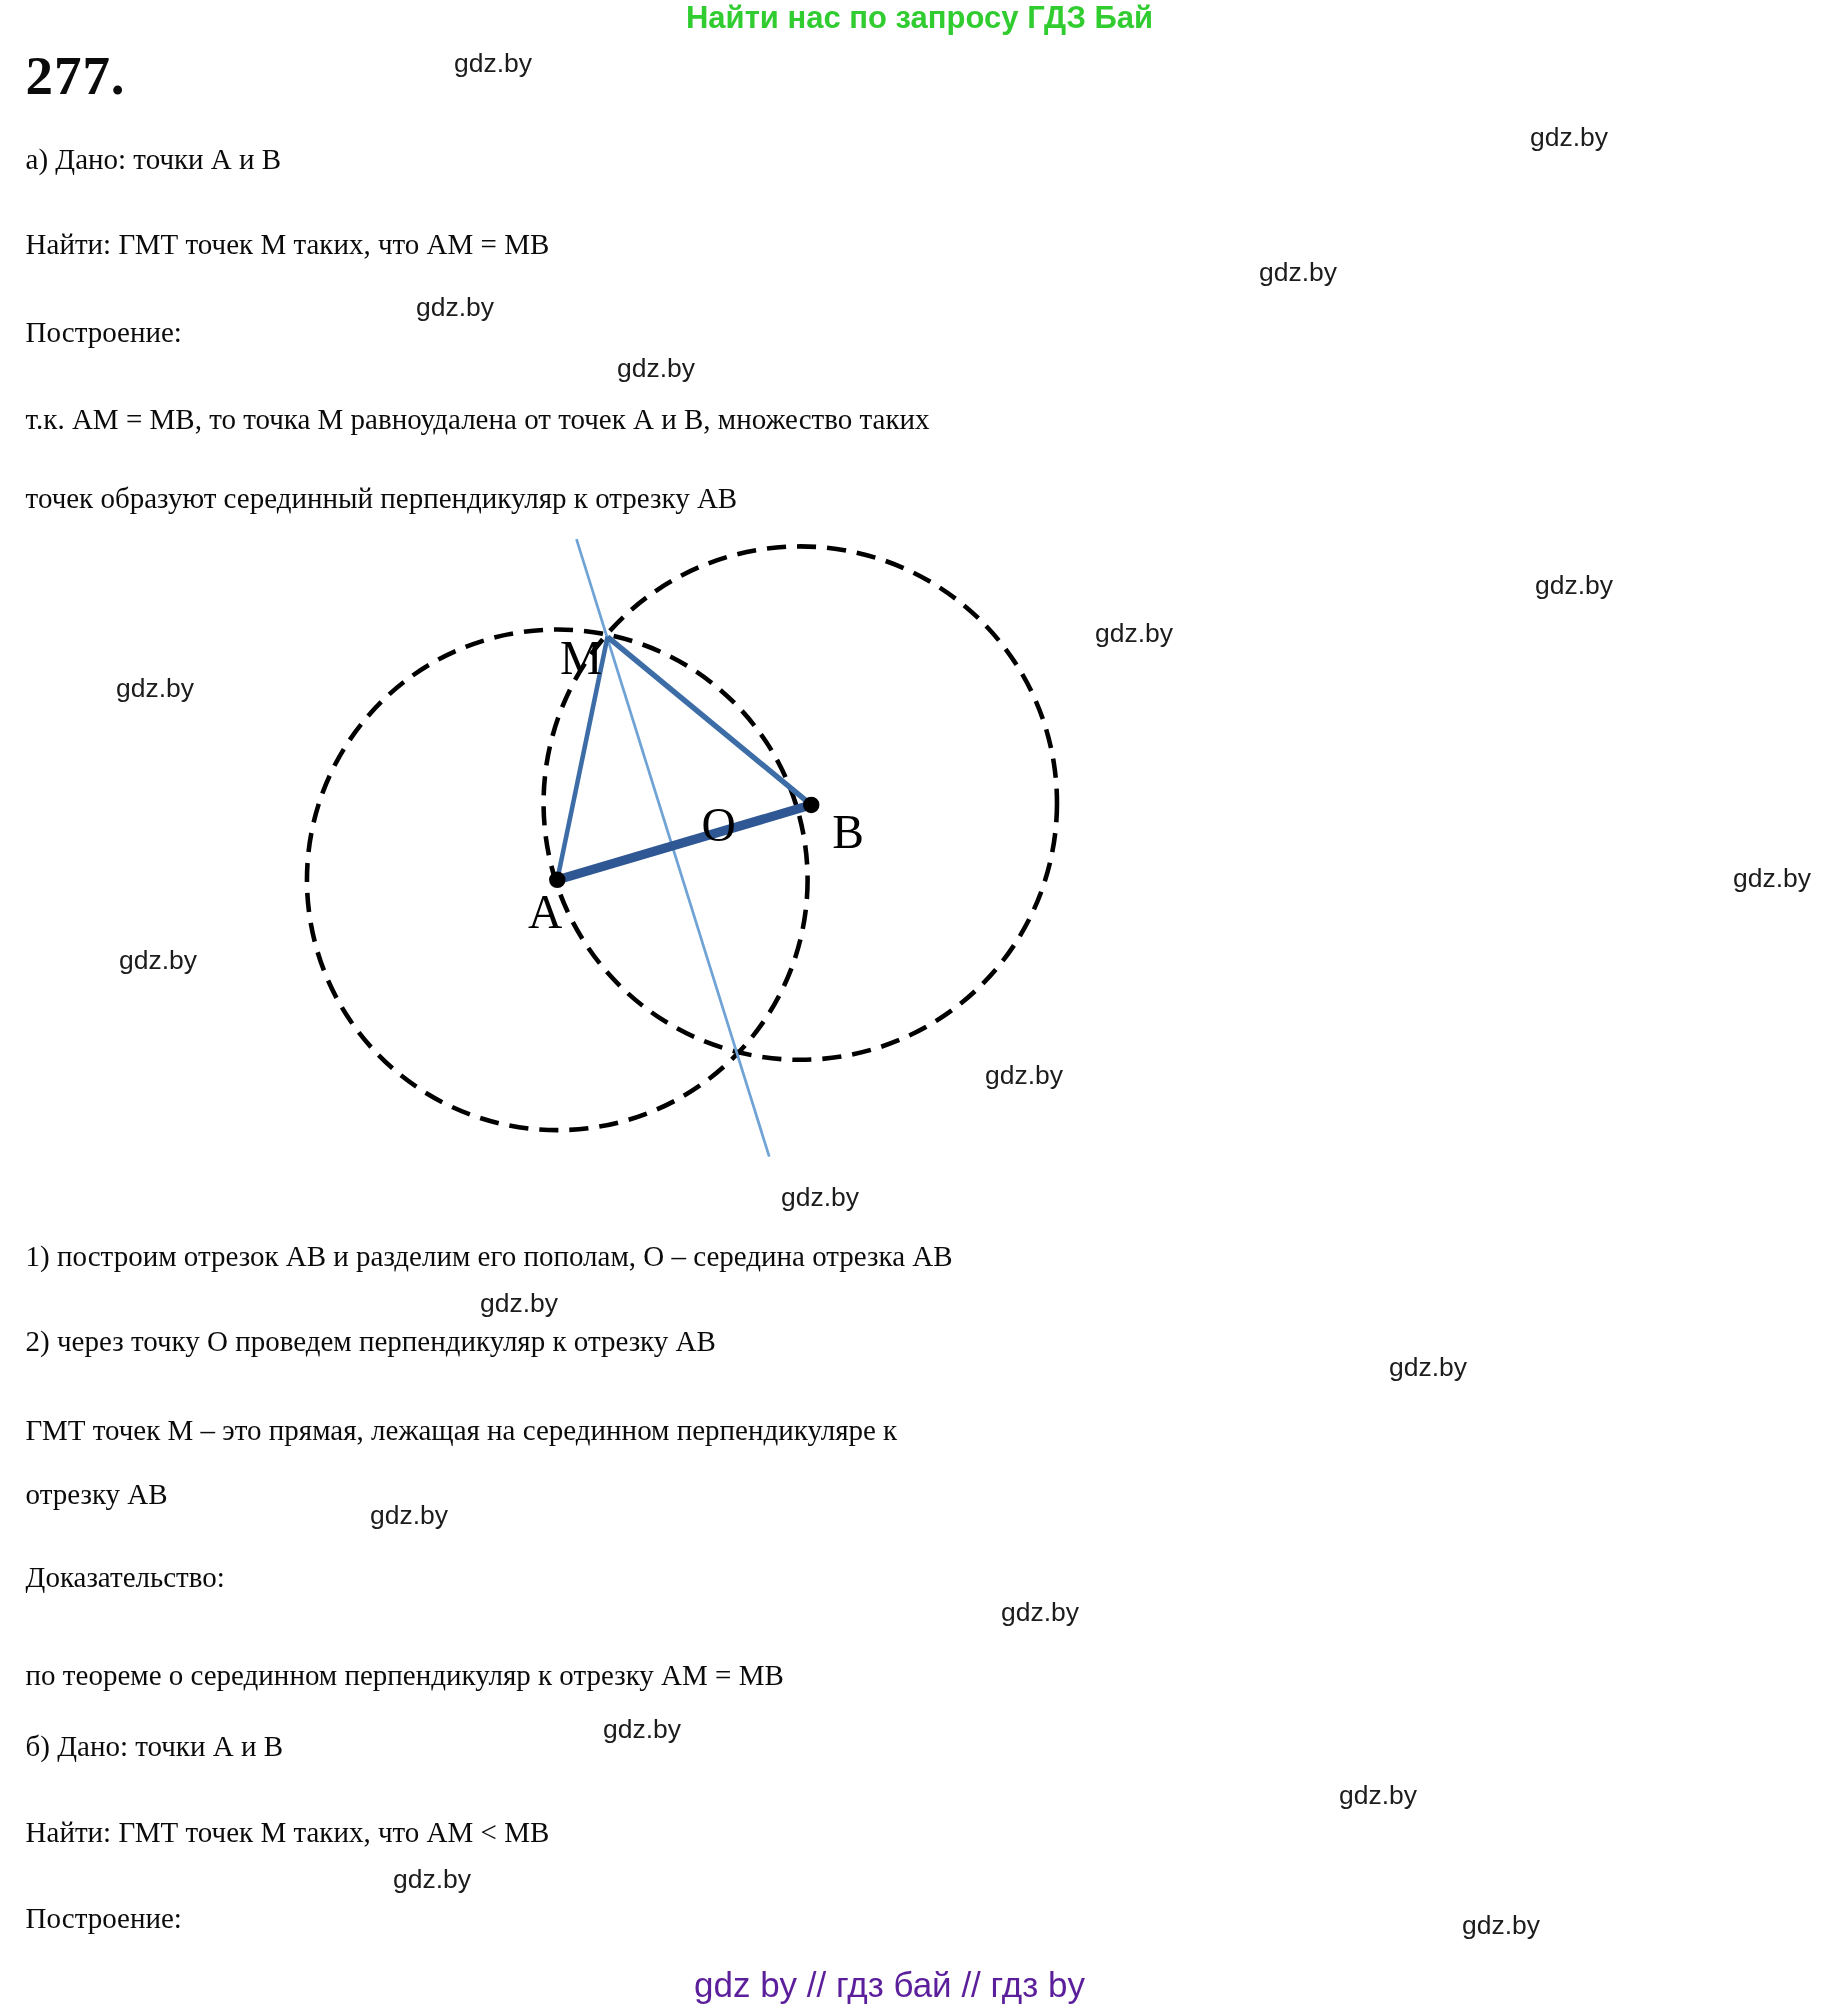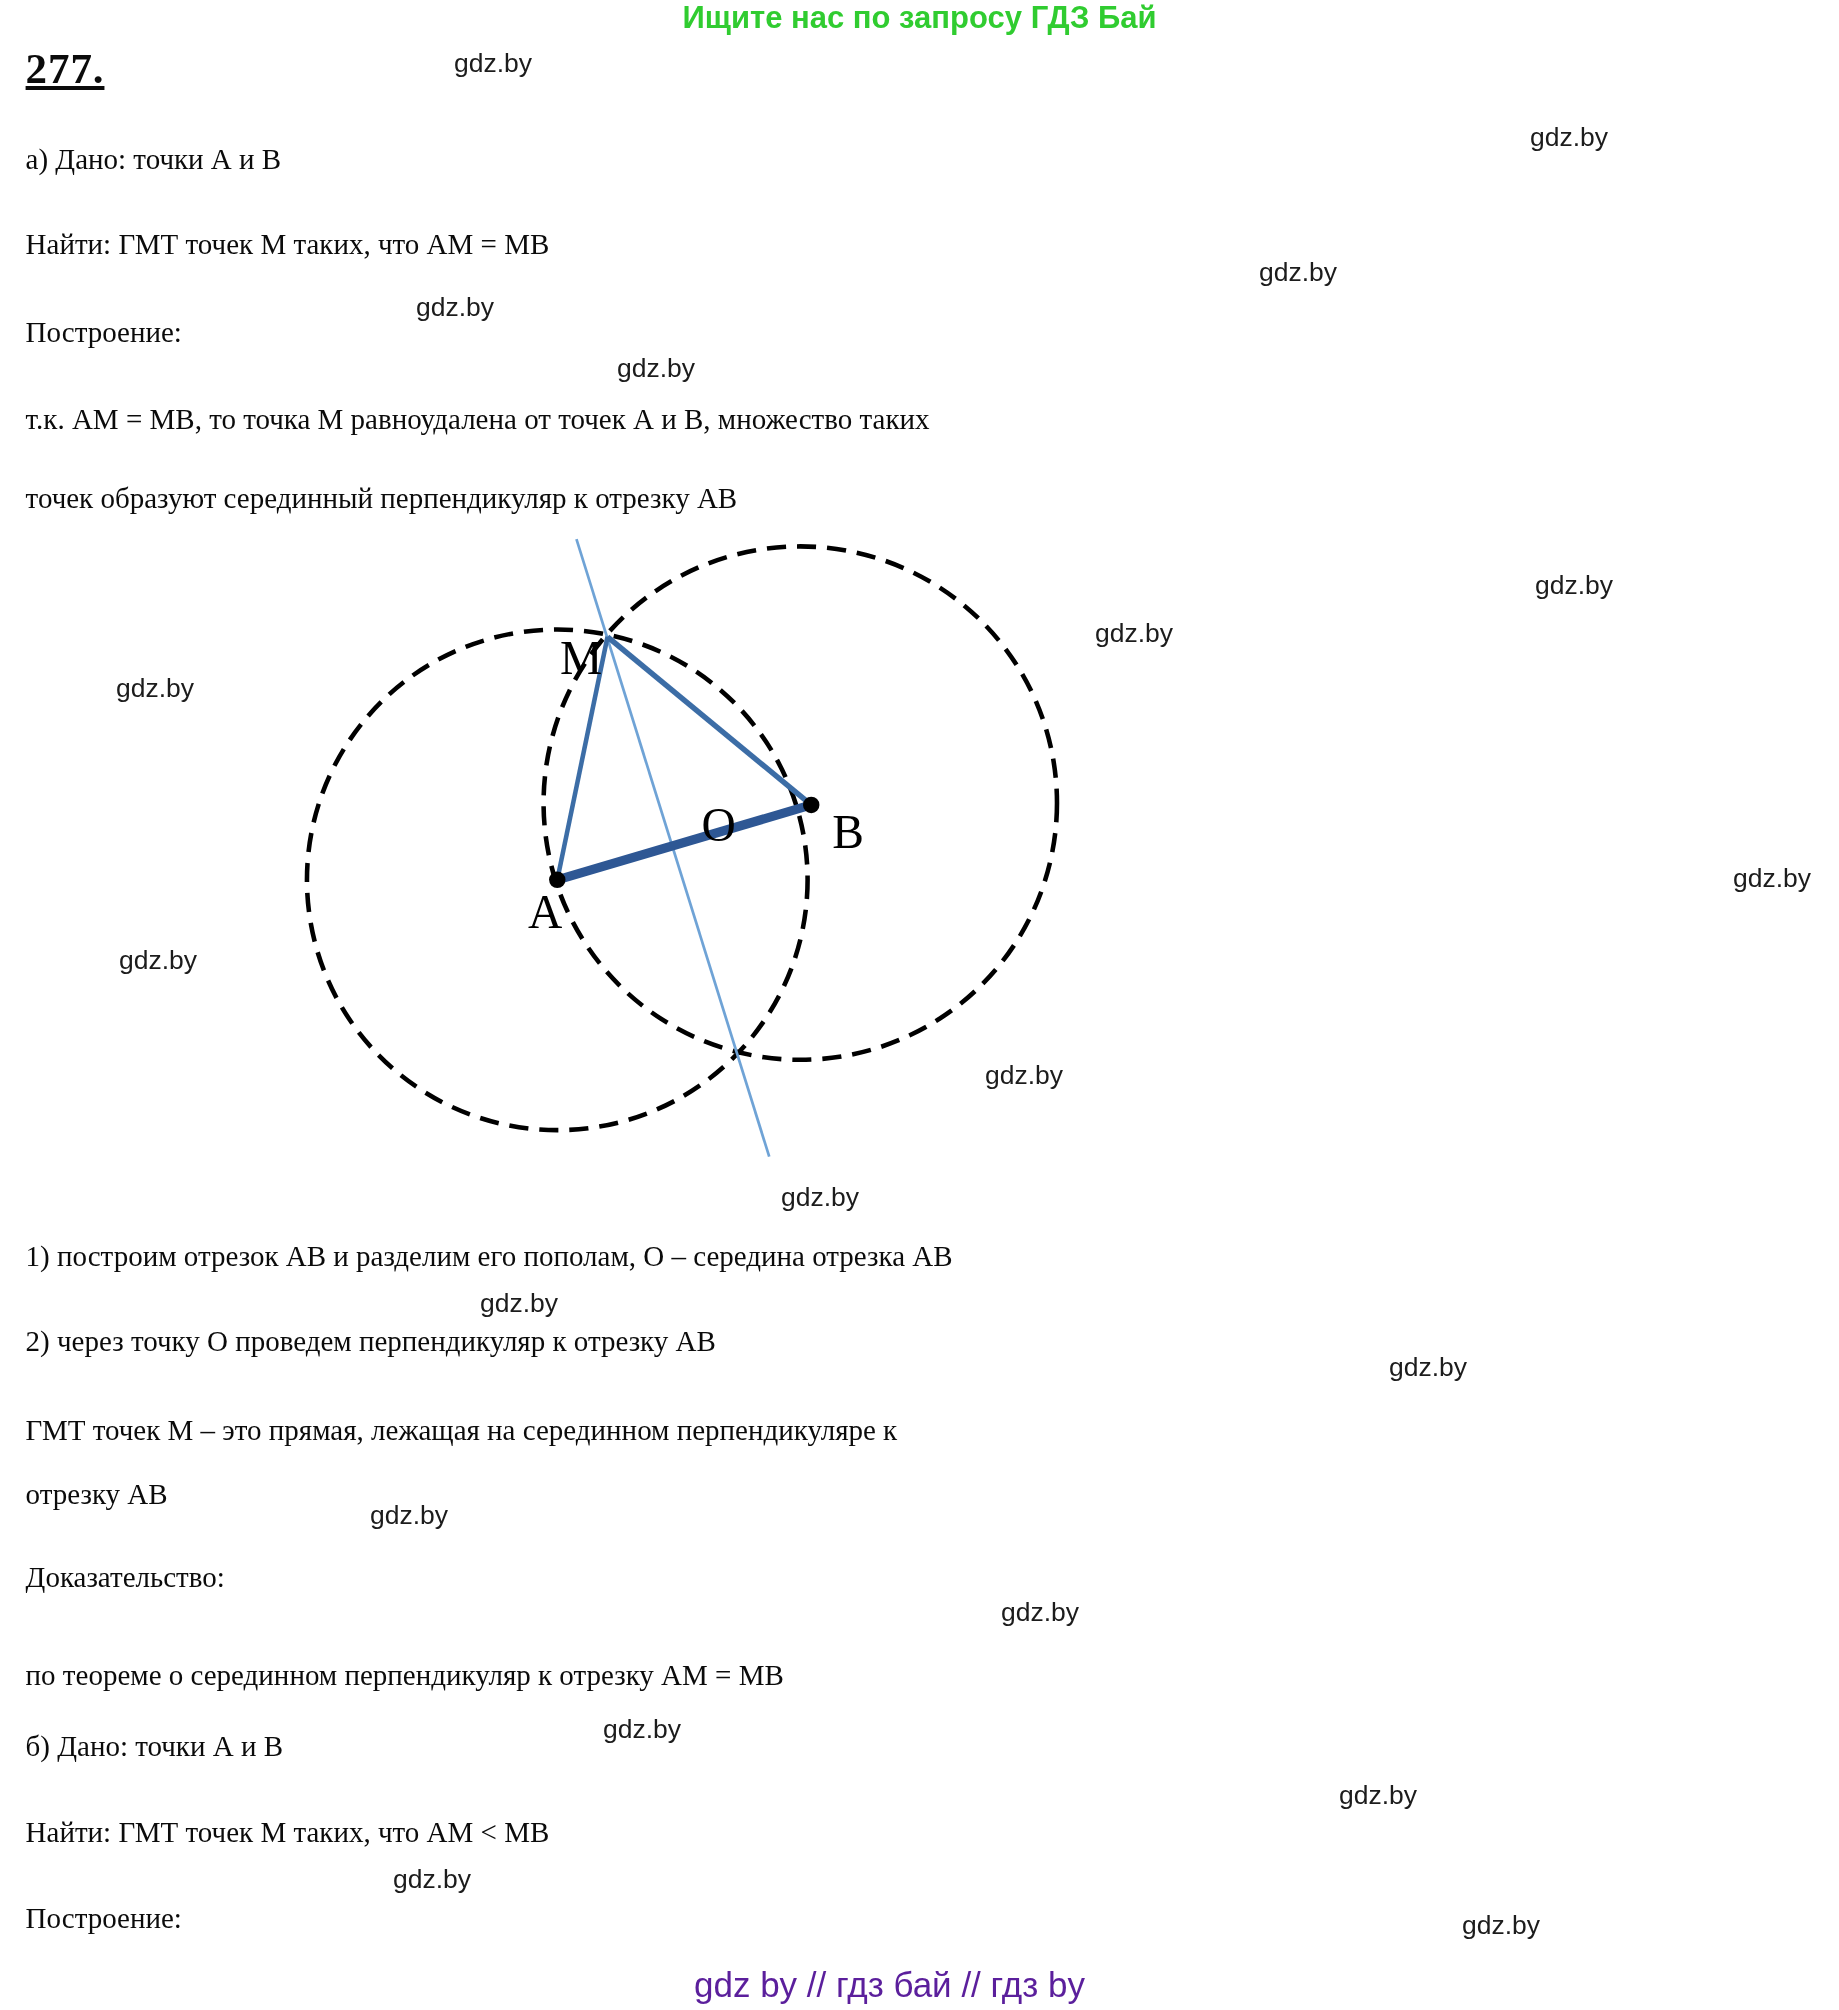--- a/index.html
+++ b/index.html
@@ -14,24 +14,23 @@
   .abs{position:absolute;}
   .green-header{
     left:0; top:2; width:1839px;
     text-align:center;
     font-family:"Liberation Sans", sans-serif;
     font-size:31px; font-weight:bold;
     color:#30cc30;
   }
   .problem-number{
     left:25.6px; top:44px;
-    font-size:43px; font-weight:bold;
+    font-size:55px; font-weight:bold;
     color:#0b0b0b;
     letter-spacing:0.9px;
-    text-decoration:underline;
   }
   .t{
     left:25.6px;
     font-size:29px;
     color:#0b0b0b;
     white-space:nowrap;
   }
   .wm{
     font-family:"Liberation Sans", sans-serif;
     font-size:26.5px;
@@ -66,21 +65,21 @@
     <line x1="665" y1="697" x2="888" y2="881" stroke-width="6" stroke="#3c6da6"></line>
     <line x1="610" y1="963" x2="888" y2="881" stroke-width="10" stroke="#2e5794"></line>
     <circle cx="610" cy="963" r="9" fill="#000000"></circle>
     <circle cx="888" cy="881" r="9" fill="#000000"></circle>
     <text x="613" y="738">М</text>
     <text x="768" y="921">О</text>
     <text x="911" y="928">В</text>
     <text x="578" y="1016">А</text>
   </svg>
 
-  <div class="abs green-header">Ищите нас по запросу ГДЗ Бай</div>
+  <div class="abs green-header">Найти нас по запросу ГДЗ Бай</div>
 
   <div class="abs problem-number">277.</div>
 
   <div class="abs t" style="top:143px">а) Дано: точки А и В</div>
   <div class="abs t" style="top:228px">Найти: ГМТ точек М таких, что АМ = МВ</div>
   <div class="abs t" style="top:316px">Построение:</div>
   <div class="abs t" style="top:403px">т.к. АМ = МВ, то точка М равноудалена от точек А и В, множество таких</div>
   <div class="abs t" style="top:482px">точек образуют серединный перпендикуляр к отрезку АВ</div>
   <div class="abs t" style="top:1240px">1) построим отрезок АВ и разделим его пополам, О – середина отрезка АВ</div>
   <div class="abs t" style="top:1325px">2) через точку О проведем перпендикуляр к отрезку АВ</div>

